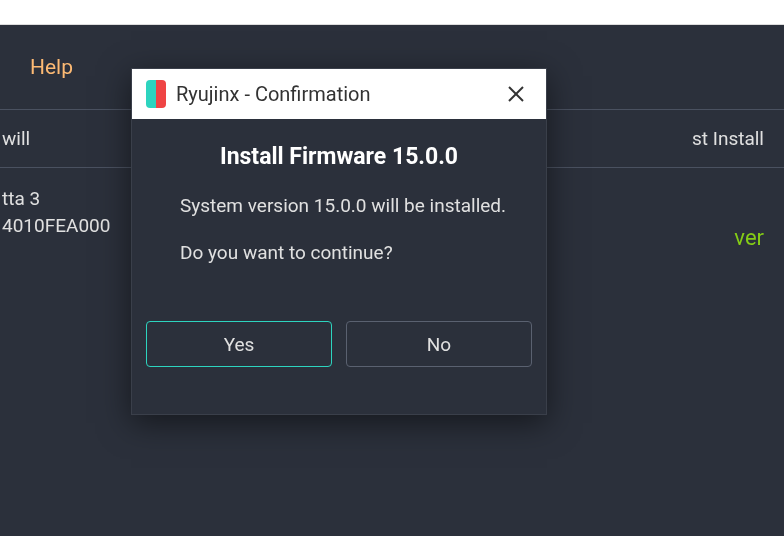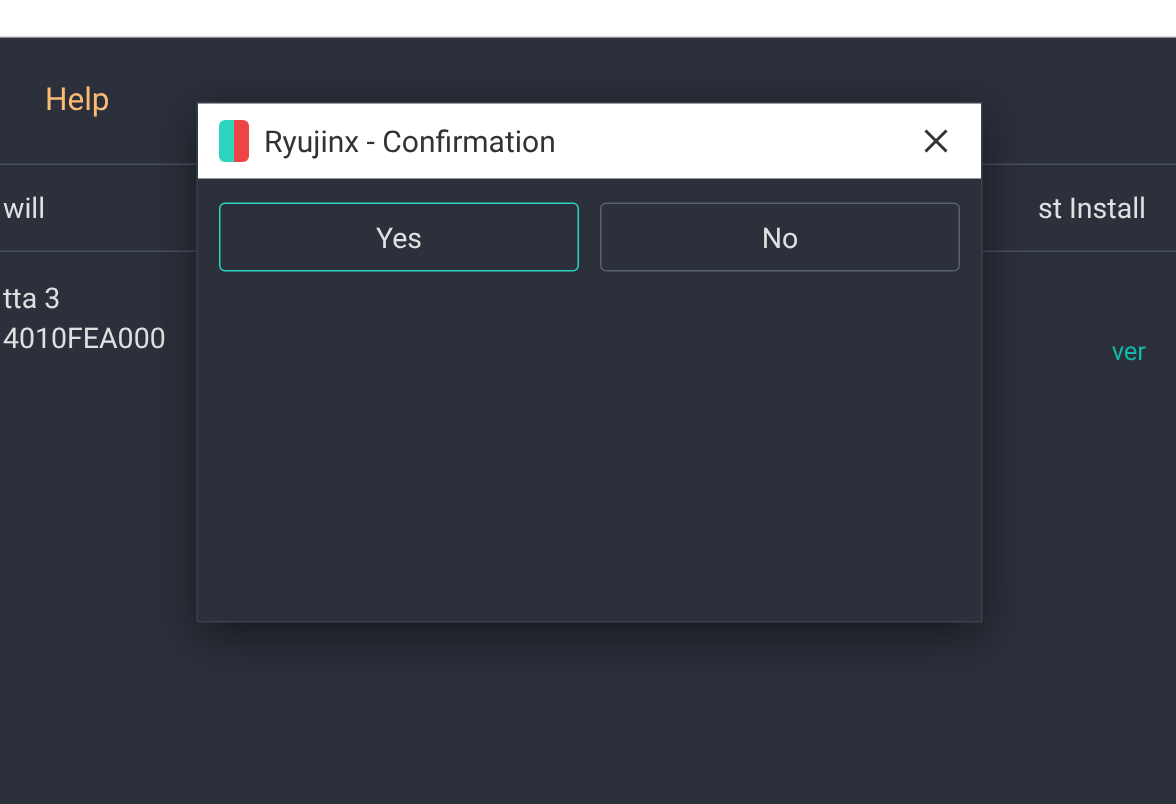--- a/index.html
+++ b/index.html
@@ -58,28 +58,28 @@
     .table-row {
       padding: 18px 2px;
       color: #e0e0e0;
       font-size: 19px;
       line-height: 1.4;
     }
     .row-right {
       position: absolute;
       right: 20px;
       top: 200px;
-      color: #14b8a6;
-      font-size: 17px;
+      color: #84cc16;
+      font-size: 22px;
     }
     .dialog {
       position: absolute;
       top: 68px;
       left: 131px;
-      width: 524px;
+      width: 416px;
       height: 347px;
       background: #2b303b;
       box-shadow: 0 8px 30px rgba(0,0,0,0.5);
       border: 1px solid #3a3f4a;
     }
     .dialog-titlebar {
       height: 50px;
       background: #ffffff;
       display: flex;
       align-items: center;
@@ -189,17 +189,22 @@
       <div class="logo-right"></div>
     </div>
     <div class="dialog-title">Ryujinx - Confirmation</div>
     <div class="close-btn">
       <svg viewBox="0 0 18 18" fill="none">
         <line x1="2" y1="2" x2="16" y2="16"></line>
         <line x1="16" y1="2" x2="2" y2="16"></line>
       </svg>
     </div>
   </div>
+  <div class="dialog-body">
+    <div class="dialog-heading">Install Firmware 15.0.0</div>
+    <div class="dialog-text">System version 15.0.0 will be installed.</div>
+    <div class="dialog-text">Do you want to continue?</div>
+  </div>
   <div class="dialog-buttons">
     <div class="btn btn-primary">Yes</div>
     <div class="btn">No</div>
   </div>
 </div>
 
 </body></html>

